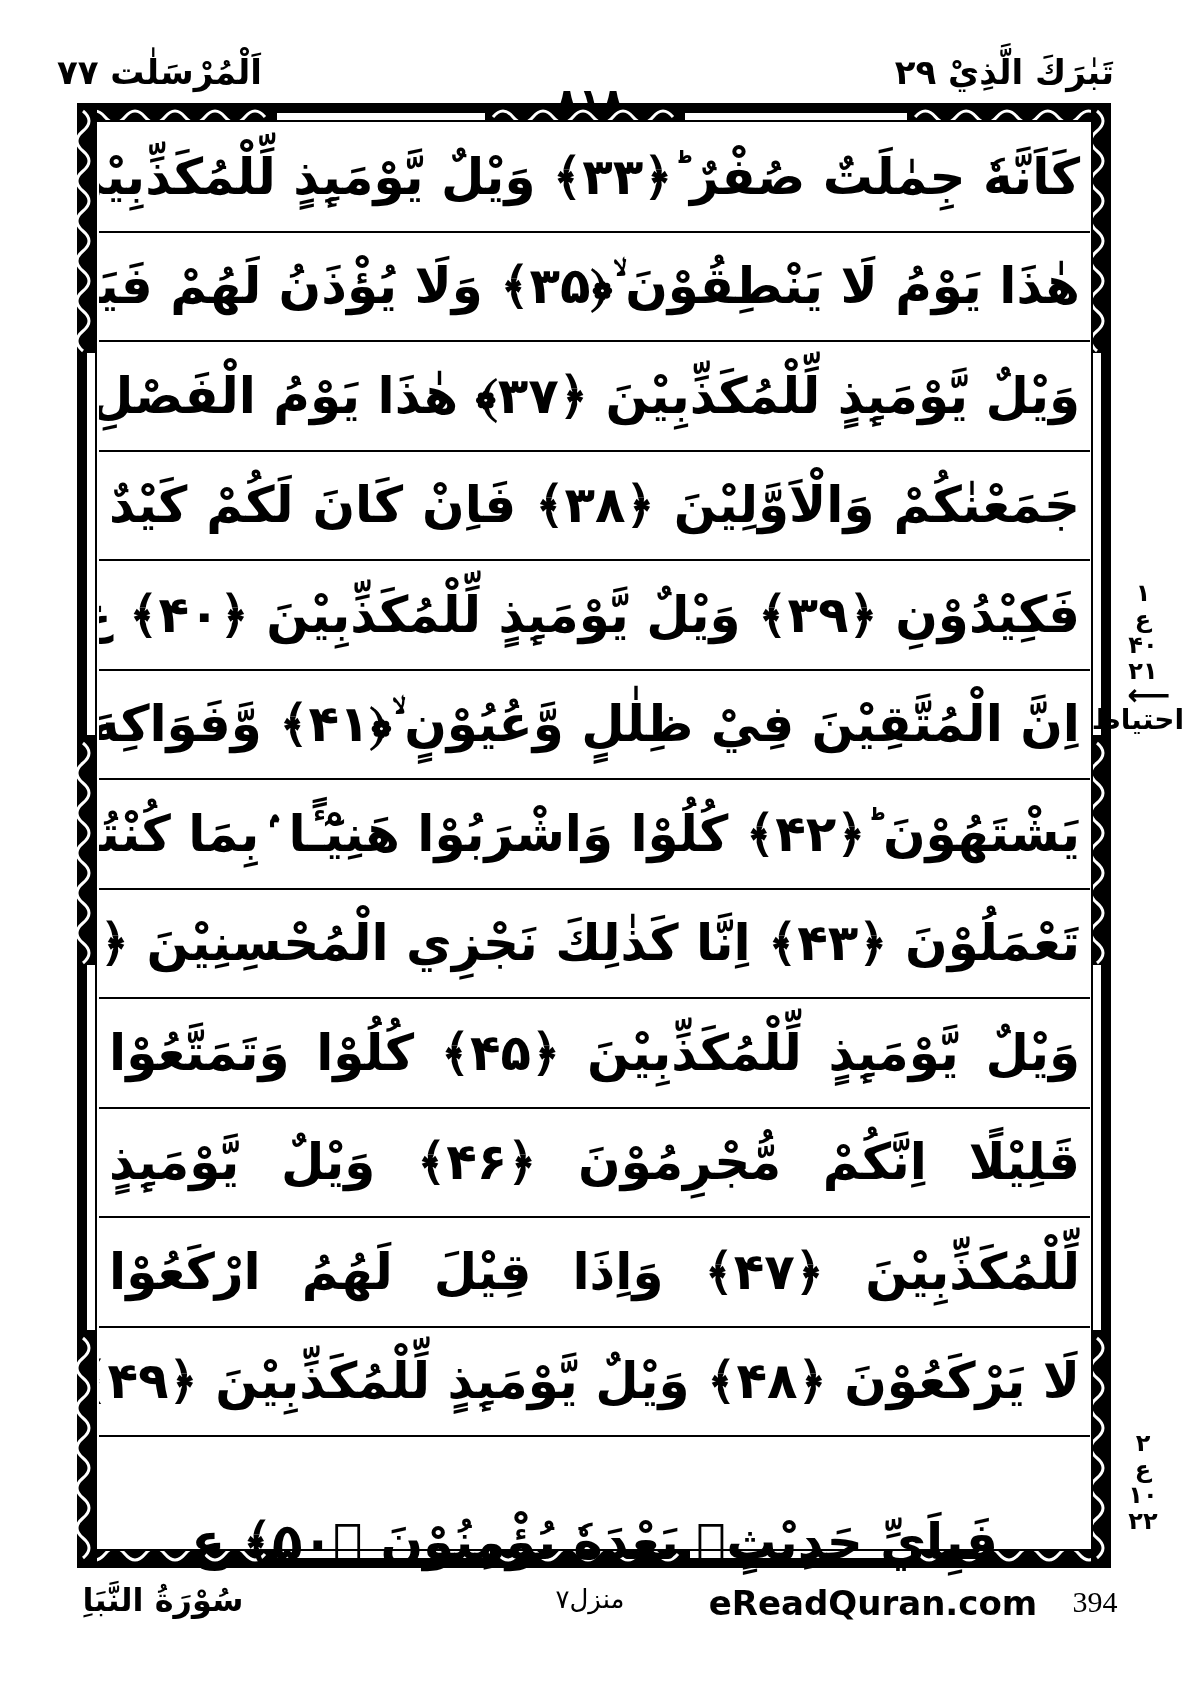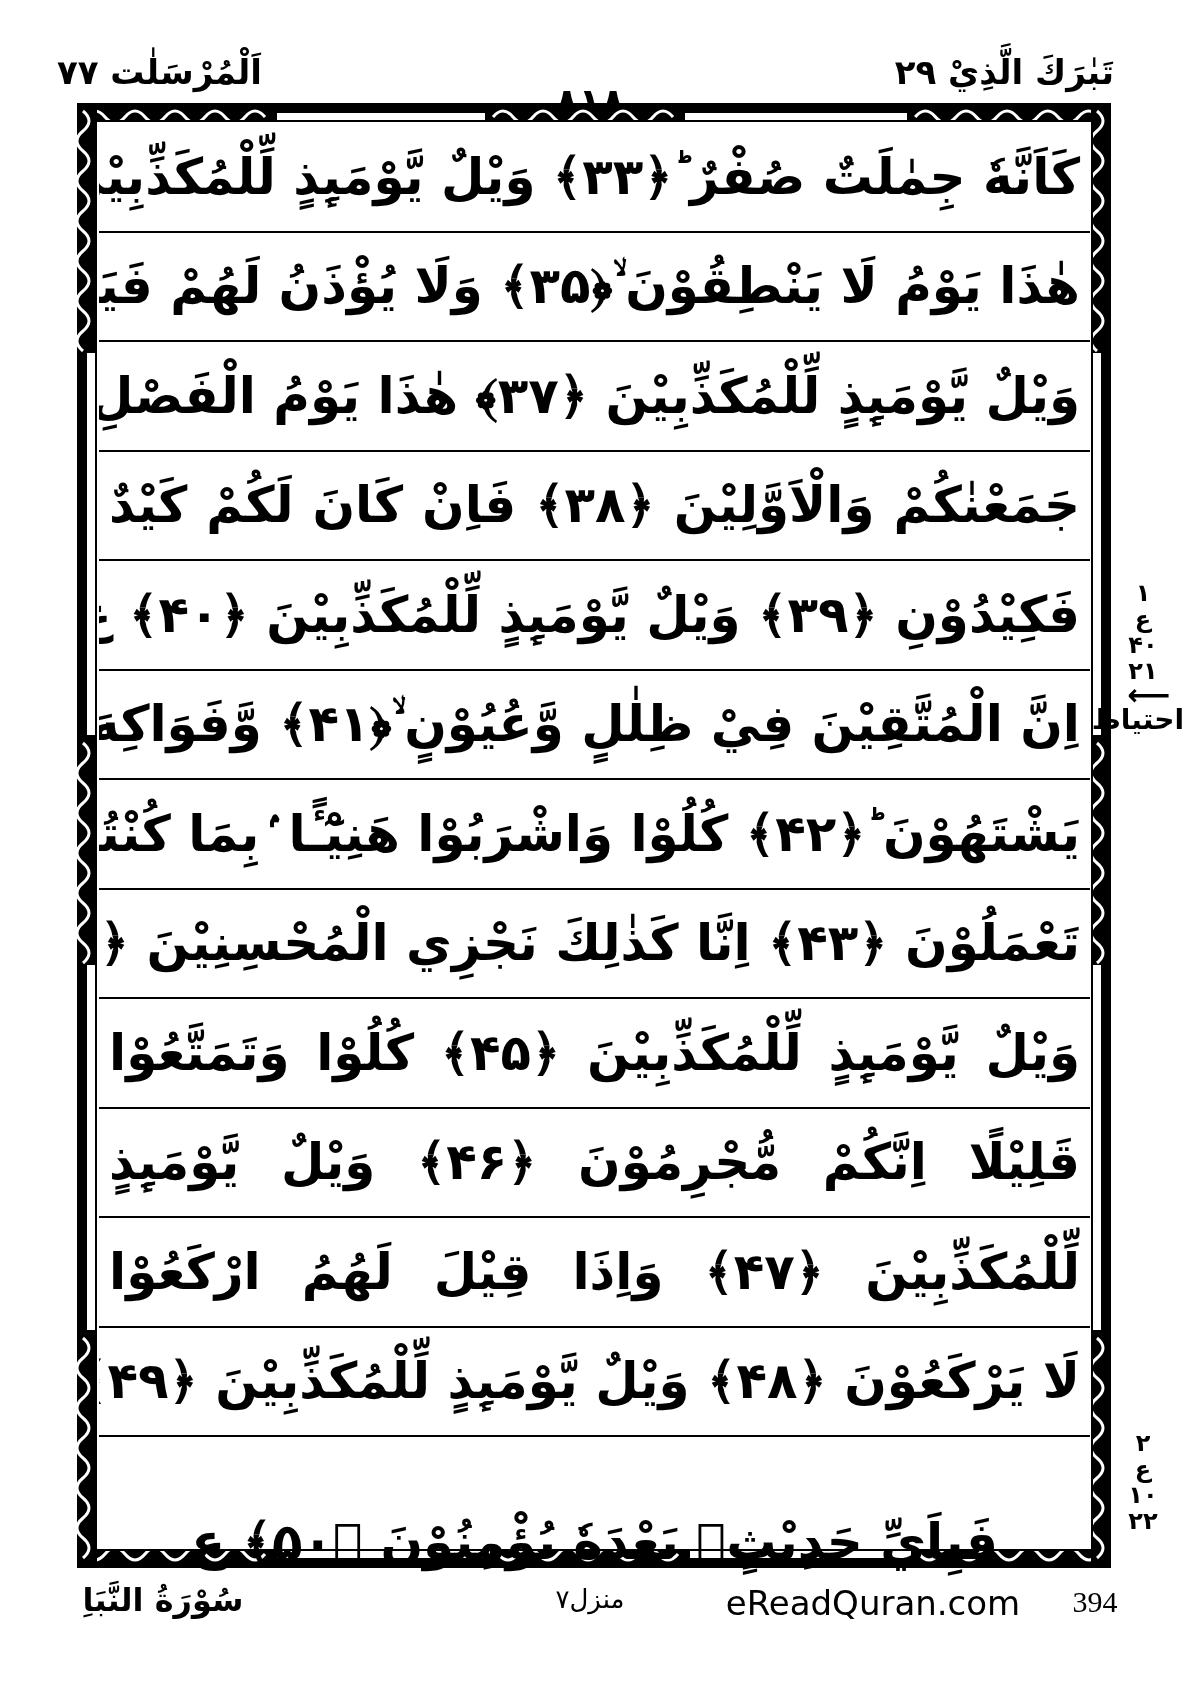--- a/index.html
+++ b/index.html
@@ -27,21 +27,21 @@
 
   .margin-note { font-family:"DejaVu Sans", sans-serif; font-weight:bold; color:#000; text-align:center; direction:rtl; }
   .ruku-1 { left:1118px; top:580px; width:50px; font-size:24px; line-height:26px; }
   .arrow-note { left:1114px; top:682px; width:70px; }
   .arrow-note .arr { font-size:30px; line-height:26px; display:block; }
   .arrow-note .lbl { font-size:28px; line-height:24px; display:block; }
   .ruku-2 { left:1118px; top:1430px; width:50px; font-size:24px; line-height:26px; }
 
   .ftr-left { left:68px; top:1578px; width:190px; font-family:"DejaVu Sans", sans-serif; font-weight:bold; font-size:32px; line-height:44px; text-align:center; direction:rtl; }
   .ftr-manzil { left:540px; top:1582px; width:100px; font-family:"DejaVu Sans", sans-serif; font-size:26px; line-height:34px; text-align:center; direction:rtl; }
-  .ftr-site { left:708px; top:1580px; width:330px; font-family:"DejaVu Sans", sans-serif; font-weight:normal; font-size:34px; line-height:46px; text-align:center; }
+  .ftr-site { left:708px; top:1580px; width:330px; font-family:"DejaVu Sans", sans-serif; font-weight:bold; font-size:34px; line-height:46px; text-align:center; }
   .ftr-page { left:1068px; top:1582px; width:54px; font-family:"Liberation Serif", serif; font-size:30px; line-height:40px; text-align:center; }
 </style>
 </head>
 <body>
 
 <div class="abs hdr hdr-left">اَلْمُرْسَلٰت ۷۷</div>
 <div class="abs hdr hdr-center">۸۱۸</div>
 <div class="abs hdr hdr-right">تَبٰرَكَ الَّذِيْ ۲۹</div>
 
 <div class="abs frame-outer"></div>

